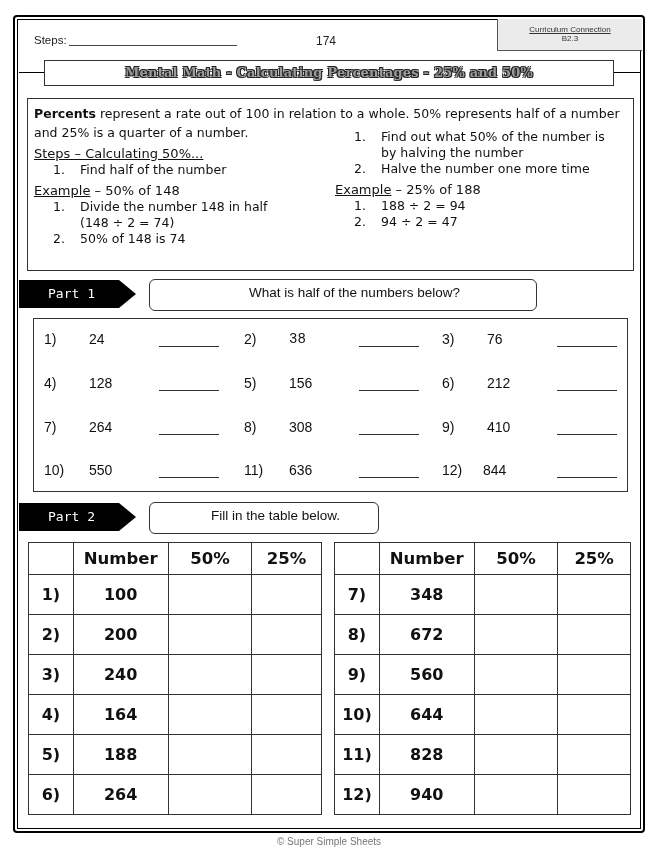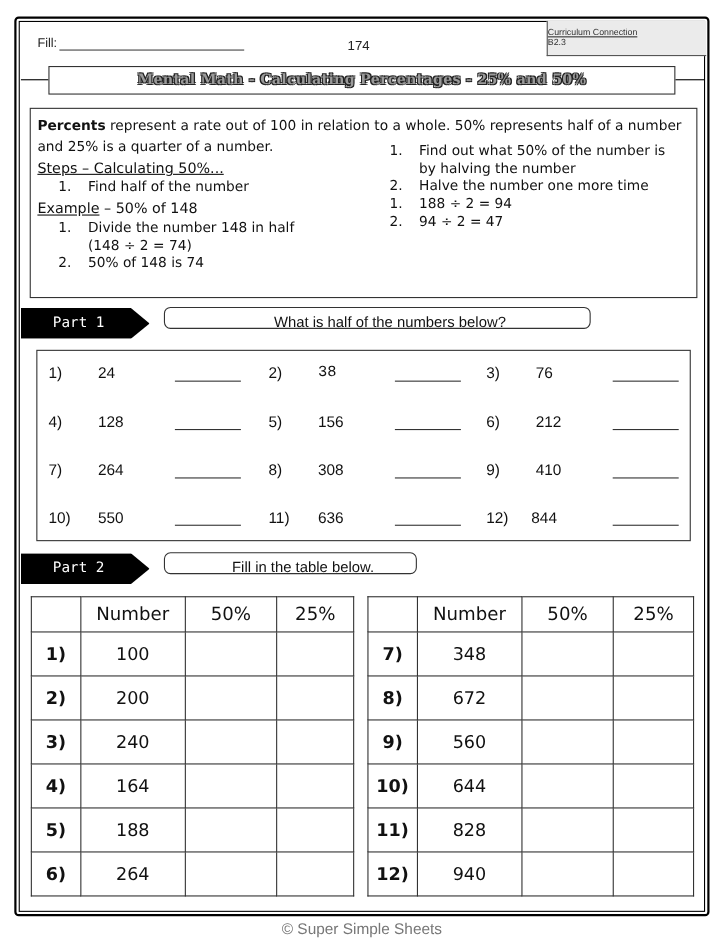--- a/index.html
+++ b/index.html
@@ -20,21 +20,21 @@
       font-family: "Liberation Sans", sans-serif; color: #222;
     }
     .name-line { display: inline-block; width: 168px; border-bottom: 1px solid #444; margin-left: 2px; height: 12px; vertical-align: bottom; }
     .page-number {
       position: absolute; left: 316px; top: 34px; font-size: 12px;
       font-family: "Liberation Sans", sans-serif; color: #222;
     }
     .curriculum-box {
       position: absolute; left: 497px; top: 19px; width: 145px; height: 32px;
       background: #ebebeb; border: 1px solid #555; border-top: none; border-right: none;
-      font-family: "Liberation Sans", sans-serif; font-size: 8px; color: #333;
+      text-align: center; font-family: "Liberation Sans", sans-serif; font-size: 8px; color: #333;
       padding-top: 6px; line-height: 9px;
     }
     .curriculum-box .cc-title { text-decoration: underline; }
 
     .title-rule { position: absolute; left: 19px; top: 72px; width: 621px; height: 1px; background: #000; }
     .title-box {
       position: absolute; left: 44px; top: 60px; width: 570px; height: 26px;
       background: #fff; border: 1px solid #333; text-align: center;
     }
     .title-text {
@@ -59,45 +59,45 @@
     .steps li .num { position: absolute; left: 19px; }
     .ex-line { margin-top: 5px; display: block; font-size: 13px; }
 
     .part-tag {
       position: absolute; left: 19px; height: 28px; width: 117px;
       background: #000; color: #fff;
       clip-path: polygon(0 0, 100px 0, 117px 50%, 100px 100%, 0 100%);
       font-family: "DejaVu Sans Mono", monospace; font-size: 13px; line-height: 28px; padding-left: 29px;
     }
     .instr-pill {
-      position: absolute; height: 20px; border: 1px solid #333; border-radius: 6px;
+      position: absolute; height: 32px; border: 1px solid #333; border-radius: 6px;
       text-align: center; font-size: 13.5px; line-height: 26px; font-family: "Liberation Sans", sans-serif; color: #111; padding-left: 23px;
     }
 
     .p1-box { position: absolute; left: 33px; top: 318px; width: 595px; height: 174px; border: 1.3px solid #333; }
     .p1-item { position: absolute; font-size: 14px; font-family: "Liberation Sans", sans-serif; color: #111; }
     .p1-label { position: absolute; }
     .p1-num { position: absolute; }
     .p1-blank { position: absolute; width: 60px; border-bottom: 1px solid #333; height: 16px; }
 
     table.p2 { position: absolute; border-collapse: collapse; font-family: "DejaVu Sans", sans-serif; }
-    table.p2 td, table.p2 th { border: 1px solid #333; text-align: center; font-size: 16px; font-weight: normal; height: 40px; }
+    table.p2 td, table.p2 th { border: 1px solid #333; text-align: center; font-size: 16px; font-weight: bold; height: 40px; }
     table.p2 th { height: 32px; font-size: 16.5px; }
     table.p2 td.rn { font-weight: bold; font-size: 16px; }
 
-    .footer { position: absolute; left: 0; top: 836px; width: 658px; text-align: center; font-size: 14px; color: #777; font-family: "Liberation Sans", sans-serif; }
+    .footer { position: absolute; left: 0; top: 836px; width: 658px; text-align: center; font-size: 10px; color: #777; font-family: "Liberation Sans", sans-serif; }
   </style>
 </head>
 <body>
 
 <div class="sheet-outer"></div>
 <div class="sheet-inner"></div>
 
 <div class="name-row">
-  <span>Fill:</span><span class="name-line"></span>
+  <span>Steps:</span><span class="name-line"></span>
 </div>
 <div class="page-number">174</div>
 <div class="curriculum-box">
   <div class="cc-title">Curriculum Connection</div>
   <div>B2.3</div>
 </div>
 
 <div class="title-rule"></div>
 <div class="title-box">
   <span class="title-text">Mental Math - Calculating Percentages - 25% and 50%</span>
@@ -118,20 +118,21 @@
       <li><span class="num">1.</span><span>Divide the number 148 in half</span><br><span>(148 ÷ 2 = 74)</span></li>
       <li><span class="num">2.</span><span>50% of 148 is 74</span></li>
     </ul>
   </div>
 
   <div class="col-right">
     <ul class="steps">
       <li><span class="num">1.</span><span>Find out what 50% of the number is</span><br><span>by halving the number</span></li>
       <li><span class="num">2.</span><span>Halve the number one more time</span></li>
     </ul>
+    <span class="ex-line"><span class="heading-inline-ul">Example</span><span> – 25% of 188</span></span>
     <ul class="steps">
       <li><span class="num">1.</span><span>188 ÷ 2 = 94</span></li>
       <li><span class="num">2.</span><span>94 ÷ 2 = 47</span></li>
     </ul>
   </div>
 </div>
 
 <div class="part-tag" style="top:280px;">Part 1</div>
 <div class="instr-pill" style="left:149px; top:279px; width:388px;">What is half of the numbers below?</div>
 <div class="p1-box" id="p1-box">

